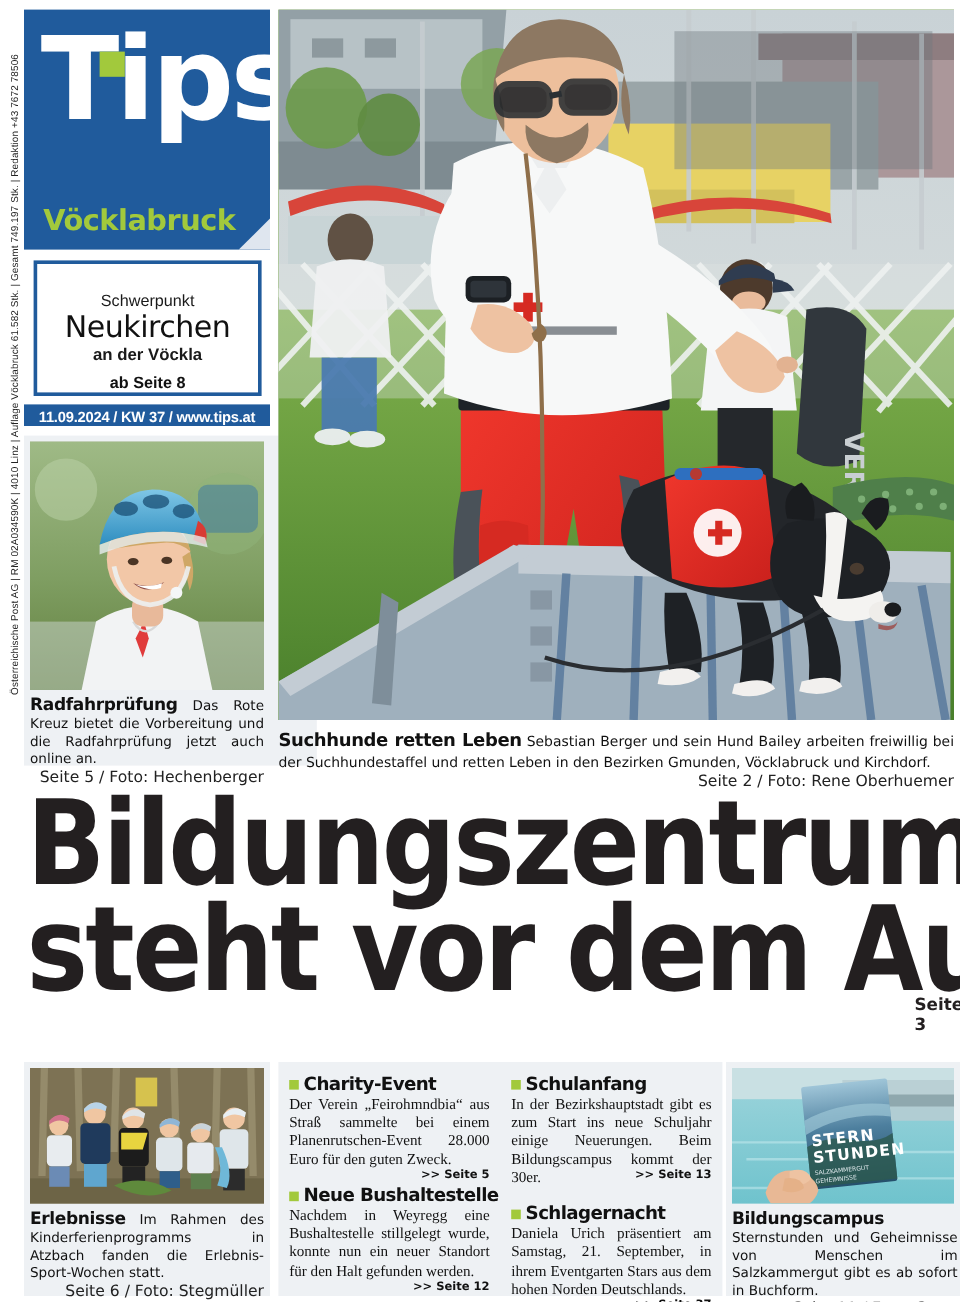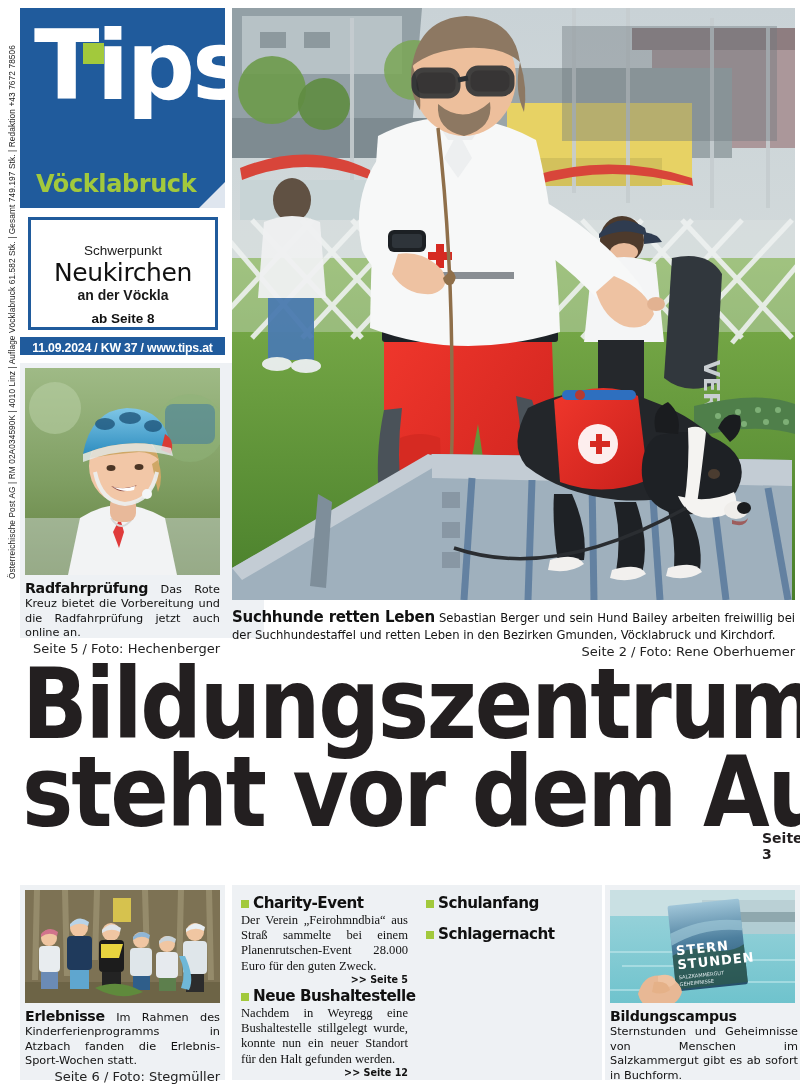--- a/index.html
+++ b/index.html
@@ -674,25 +674,33 @@
         </div>
       </div>
     </div>
 
     <div class="teaser-col">
       <div class="teaser-block">
         <div class="teaser-head">
           <span class="bullet"></span>
           <span class="teaser-title">Schulanfang</span>
         </div>
+        <div class="teaser-body">
+          <span>In der Bezirkshauptstadt gibt es zum Start ins neue Schuljahr einige Neuerungen. Beim Bildungscampus kommt der 30er.</span>
+          <span class="teaser-ref credit-right">&gt;&gt; Seite 13</span>
+        </div>
       </div>
       <div class="teaser-block">
         <div class="teaser-head">
           <span class="bullet"></span>
           <span class="teaser-title">Schlagernacht</span>
+        </div>
+        <div class="teaser-body">
+          <span>Daniela Urich präsentiert am Samstag, 21. September, in ihrem Eventgarten Stars aus dem hohen Norden Deutschlands.</span>
+          <span class="teaser-ref credit-right">&gt;&gt; Seite 37</span>
         </div>
       </div>
     </div>
   </div>
 
   <div class="bottom-right">
     <div class="br-photo">
       <svg class="ph" viewBox="0 0 185 113" preserveAspectRatio="xMidYMid slice">
         <defs>
           <linearGradient id="water" x1="0" y1="0" x2="0" y2="1">

